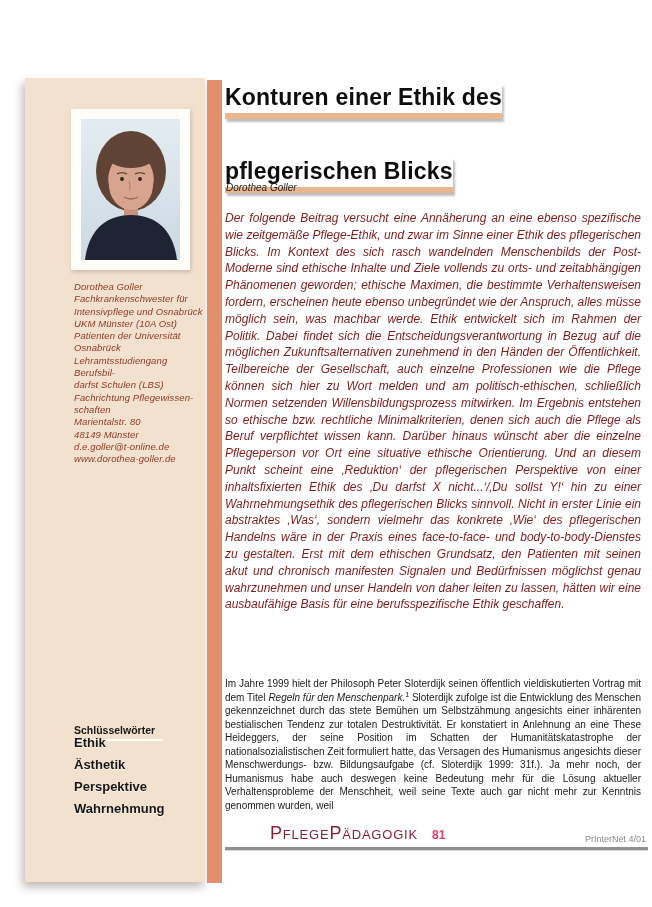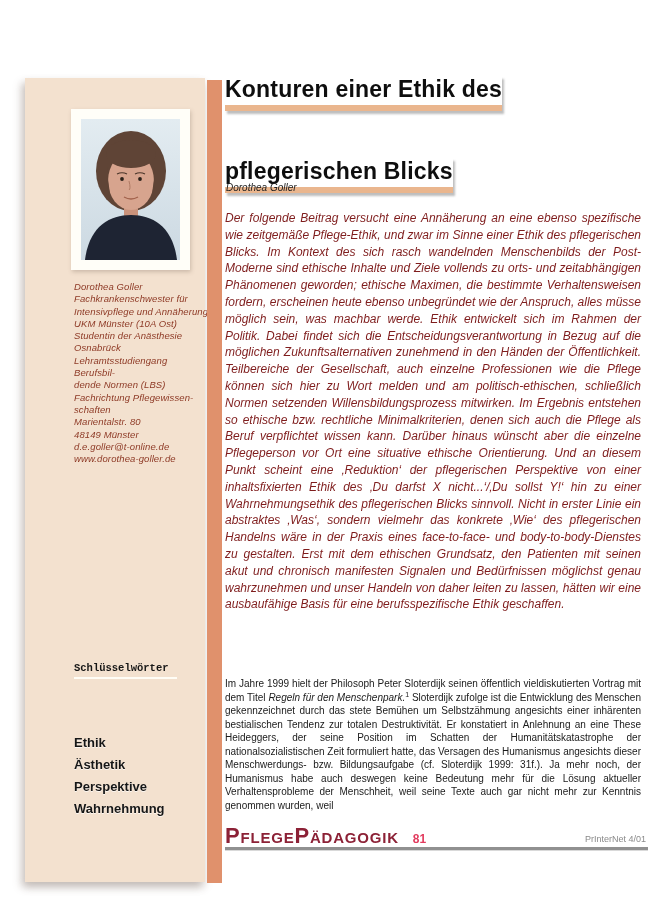--- a/index.html
+++ b/index.html
@@ -22,35 +22,35 @@
     background:#fffef8; padding:10px;
     box-shadow:1px 2px 4px rgba(90,70,60,0.25);
   }
   .photo-frame svg { display:block; }
   .bio {
     position:absolute; left:49px; top:203px; width:135px;
     font-style:italic; font-size:9.5px; line-height:12.3px;
     color:#8e3a26; letter-spacing:0.1px;
   }
   .keywords-head {
-    position:absolute; left:49px; top:584px;
+    position:absolute; left:49px; top:646px;
     font-weight:bold; font-size:10.5px; color:#161616;
-    border-bottom:2px solid #fffdf6; padding:0 8px 3px 0;font-family:Liberation Mono, monospace;
+    border-bottom:2px solid #fffdf6; padding:0 8px 3px 0;
   }
   .keywords {
     position:absolute; left:49px; top:659px;
   }
   .keyword {
     font-weight:bold; font-size:13px; color:#161616;
     line-height:11px; margin-bottom:11px;
     text-shadow:0 1px 0 rgba(255,255,255,0.7);
   }
   
   .title-line { position:absolute; left:225px; font-size:23px; font-weight:bold; color:#0e0e0e; letter-spacing:0.2px; }
-  .title-line1 { top:76px; }
+  .title-line1 { top:84px; }
   .title-line2 { top:122px;margin-top:36px; }
   .title-underline {
     display:inline-block; padding-bottom:2px;
     border-bottom:6px solid #eab68e;
     box-shadow:2px 3px 2px rgba(110,110,110,0.45);
   }
   .author-name {
     position:absolute; left:226px; top:182px;
     font-size:10px; font-style:italic; color:#1e1e1e;
   }
@@ -61,22 +61,22 @@
   }
   .body-para {
     position:absolute; left:225px; top:677px; width:416px;
     font-size:10px; line-height:13.5px; text-align:justify; color:#1a1a1a;
   }
   .body-para .book-title { font-style:italic; }
   .body-para sup { font-size:7px; line-height:0; }
   
   .footer-line { position:absolute; left:225px; top:823px; width:423px; height:22px; }
   .journal-section {
-    font-variant:small-caps; font-weight:bold; font-size:22px;
-    color:#8c2136; letter-spacing:0.8px;
+    font-variant:small-caps; font-weight:normal; font-size:18px;
+    color:#8c2136; letter-spacing:0.8px;margin-left:45px;
   }
   .page-number { font-weight:bold; font-size:12px; color:#e23b5e; margin-left:14px; }
   .issue { position:absolute; right:2px; bottom:1px; font-size:9px; color:#8a8a8a; }
   .footer-rule {
     position:absolute; left:225px; top:847px; width:423px; height:3px;
     background:#909090; border-bottom:1px solid #d9d9d9;
   }
 </style>
 </head>
 <body>
@@ -104,26 +104,26 @@
       <path d="M54,55 Q59,52.5 64,55" stroke="#4a352a" stroke-width="1.2" fill="none"></path>
       <path d="M48,62 Q50,70 48,71" stroke="#b07a63" stroke-width="1" fill="none"></path>
       <path d="M43,78 Q50,82 57,78" stroke="#a2624c" stroke-width="1.3" fill="none"></path>
       <path d="M4,141 C8,108 28,96 50,96 C72,96 92,108 96,141 Z" fill="#1e2433"></path>
     </svg>
   </div>
 
   <div class="bio">
     <div>Dorothea Goller</div>
     <div>Fachkrankenschwester für</div>
-    <div>Intensivpflege und Annäherung</div>
+    <div>Intensivpflege und Osnabrück</div>
     <div>UKM Münster (10A Ost)</div>
-    <div>Studentin der Anästhesie</div>
+    <div>Patienten der Universität</div>
     <div>Osnabrück</div>
     <div>Lehramtsstudiengang Berufsbil-</div>
-    <div>dende Normen (LBS)</div>
+    <div>darfst Schulen (LBS)</div>
     <div>Fachrichtung Pflegewissen-</div>
     <div>schaften</div>
     <div>Marientalstr. 80</div>
     <div>48149 Münster</div>
     <div>d.e.goller@t-online.de</div>
     <div>www.dorothea-goller.de</div>
   </div>
 
   <div class="keywords-head">Schlüsselwörter</div>
 

